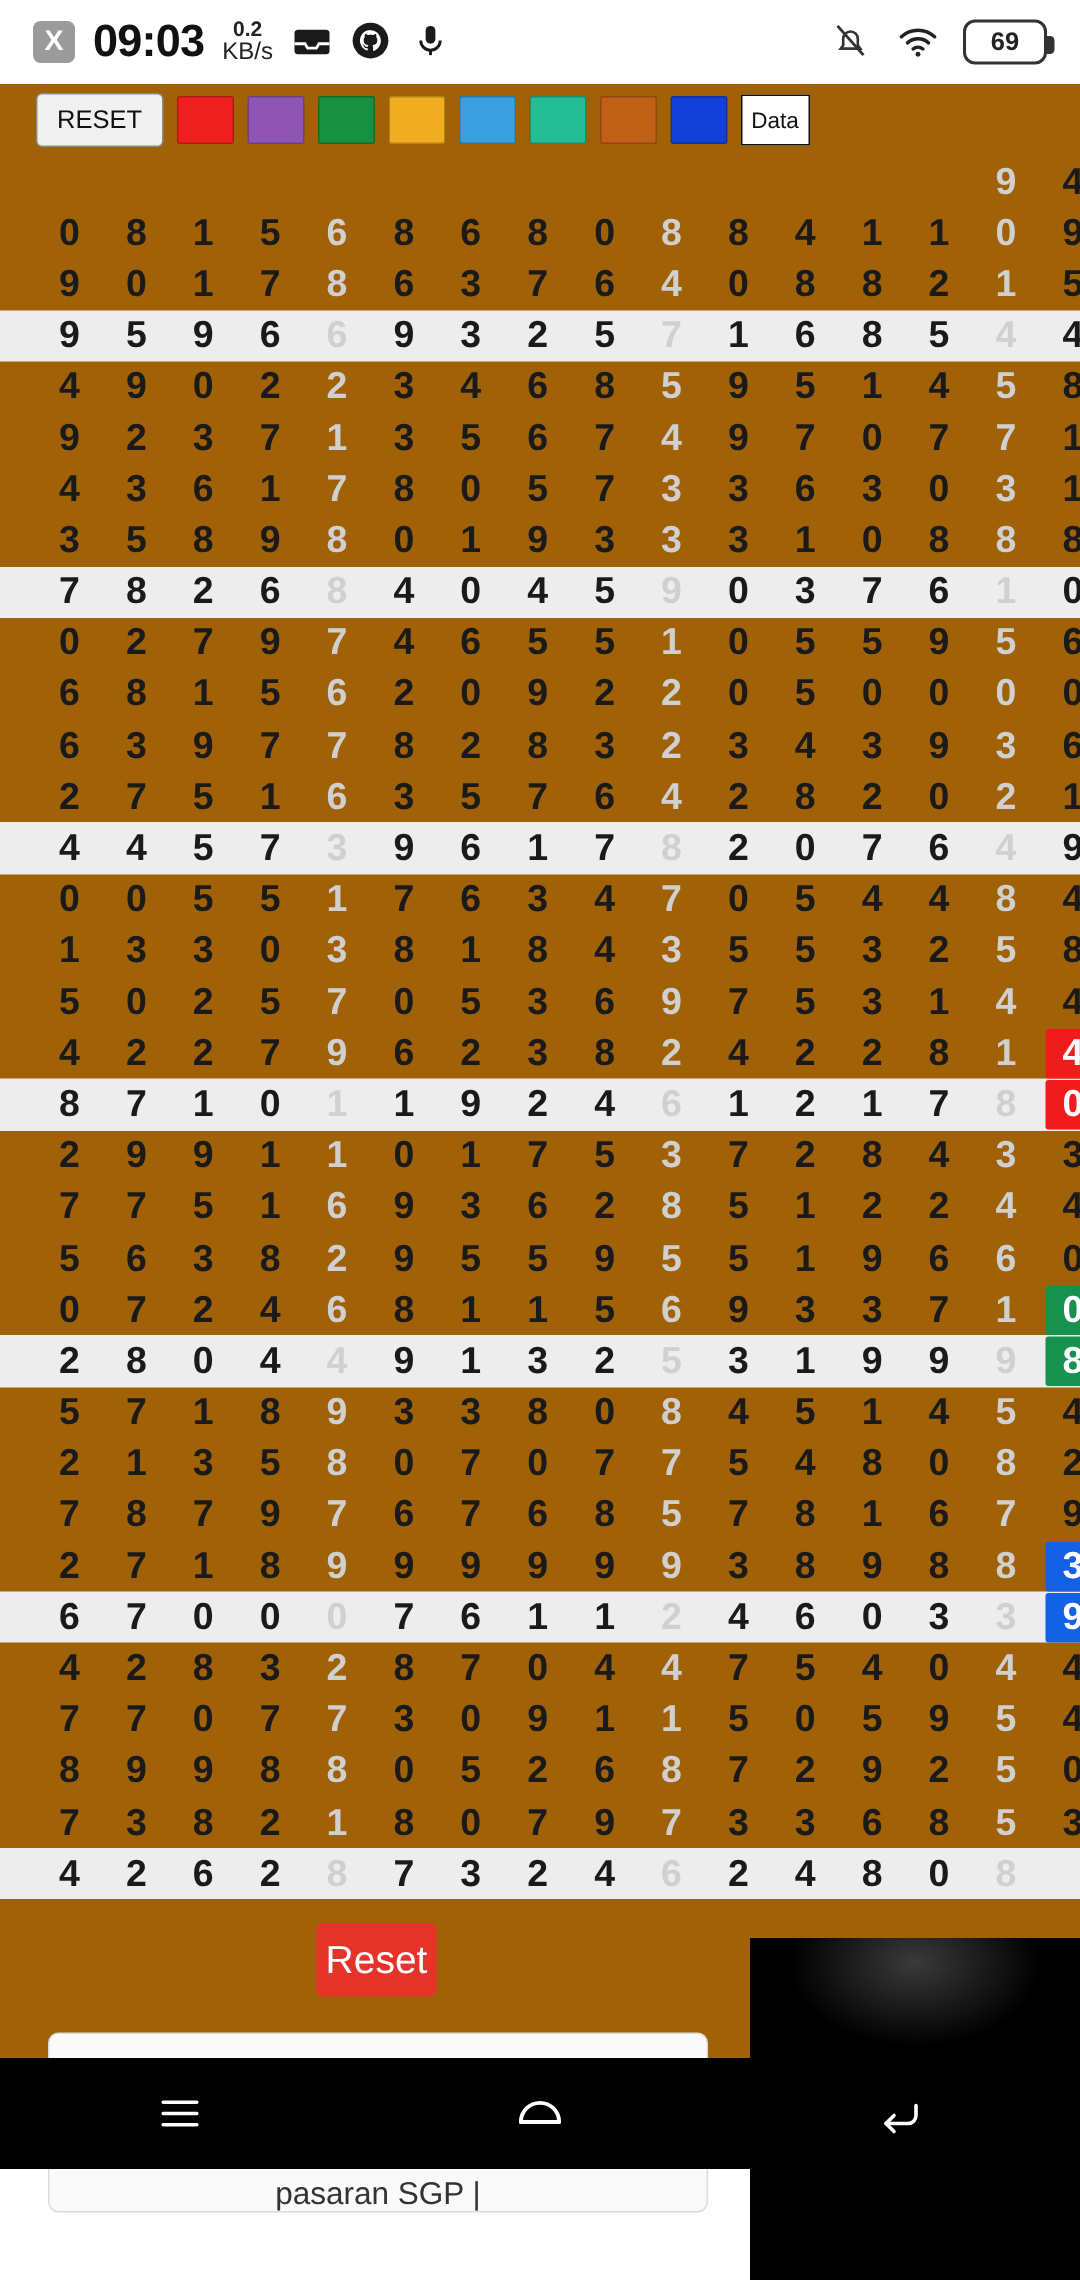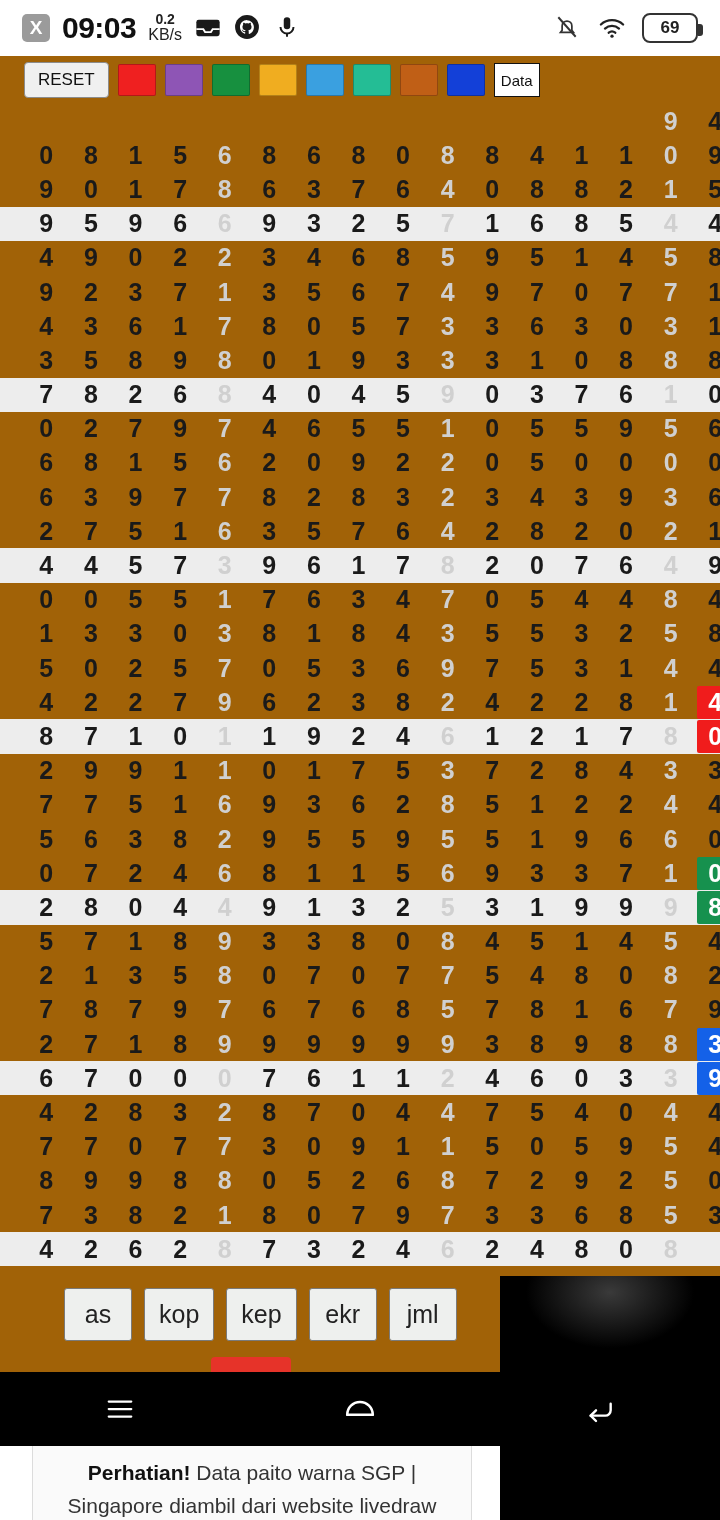--- a/index.html
+++ b/index.html
@@ -856,27 +856,20 @@
         <div class="cell">2</div>
         <div class="cell">4</div>
         <div class="cell">8</div>
         <div class="cell">0</div>
         <div class="cell sep">8</div>
         <div class="cell"></div>
       </div>
     </div>
 
   <div class="lower">
-    <div class="btnrow" id="tagrow">
-        <div class="tag">as</div>
-        <div class="tag">kop</div>
-        <div class="tag">kep</div>
-        <div class="tag">ekr</div>
-        <div class="tag">jml</div>
-      </div>
     <button class="reset-red">Reset</button>
     <div class="blackpanel"></div>
 
     <div class="notice">
       <b>Perhatian!</b>
       <span>Data paito warna SGP | Singapore diambil dari website livedraw pasaran SGP |</span>
     </div>
   </div>
 
   <div class="navbar">

